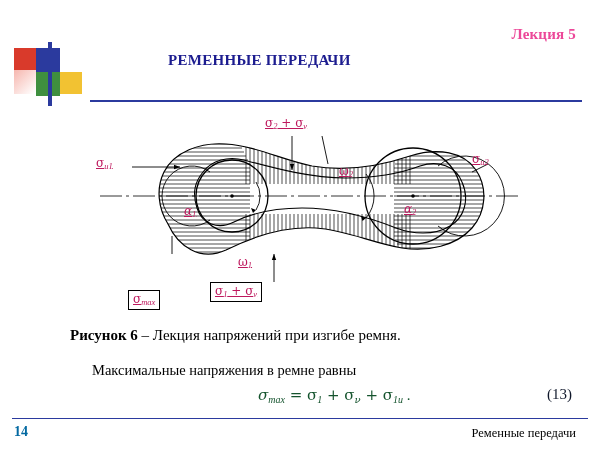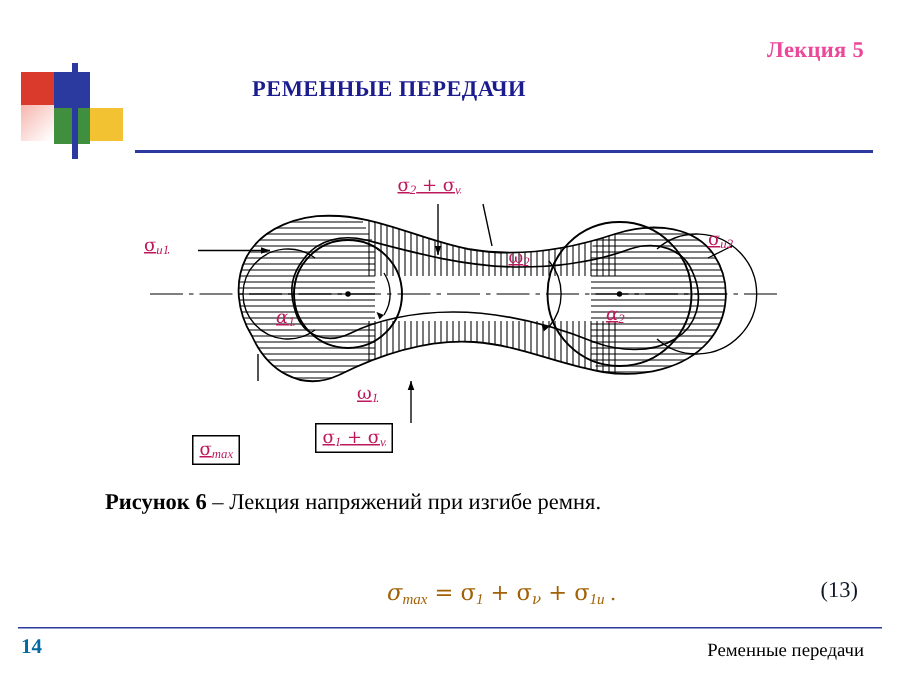--- a/index.html
+++ b/index.html
@@ -103,21 +103,21 @@
     left: 92px;
     top: 362px;
     font-size: 14.5px;
     color: #000000;
   }
   .formula {
     position: absolute;
     left: 258px;
     top: 386px;
     font-size: 15px;
-    color: #a16207;
+    color: #14532d;
     font-family: "Liberation Serif", serif;
   }
   .formula i { font-style: italic; }
   .formula .sub {
     font-size: 10px;
     vertical-align: -0.25em;
     font-style: italic;
   }
   .eqnum {
     position: absolute;
@@ -453,20 +453,21 @@
     </div>
     <div class="flabel" style="left:344px; top:98px; font-style:italic;">
       <span class="greek">α</span><span class="sub">2</span>
     </div>
   </div>
 
   <div class="caption">
     <b>Рисунок 6</b><span> – Лекция напряжений при изгибе ремня.</span>
   </div>
 
+  <div class="body-text">Максимальные напряжения в ремне равны</div>
 
   <div class="formula">
     <i class="greek">σ</i><span class="sub">max</span><span class="greek"> = σ</span><span class="sub">1</span><span class="greek"> + σ</span><span class="sub greek">ν</span><span class="greek"> + σ</span><span class="sub">1u</span><span> .</span>
   </div>
   <div class="eqnum">(13)</div>
 
   <div class="footer-rule"></div>
   <div class="page-num">14</div>
   <div class="footer-text">Ременные передачи</div>
 </div>

